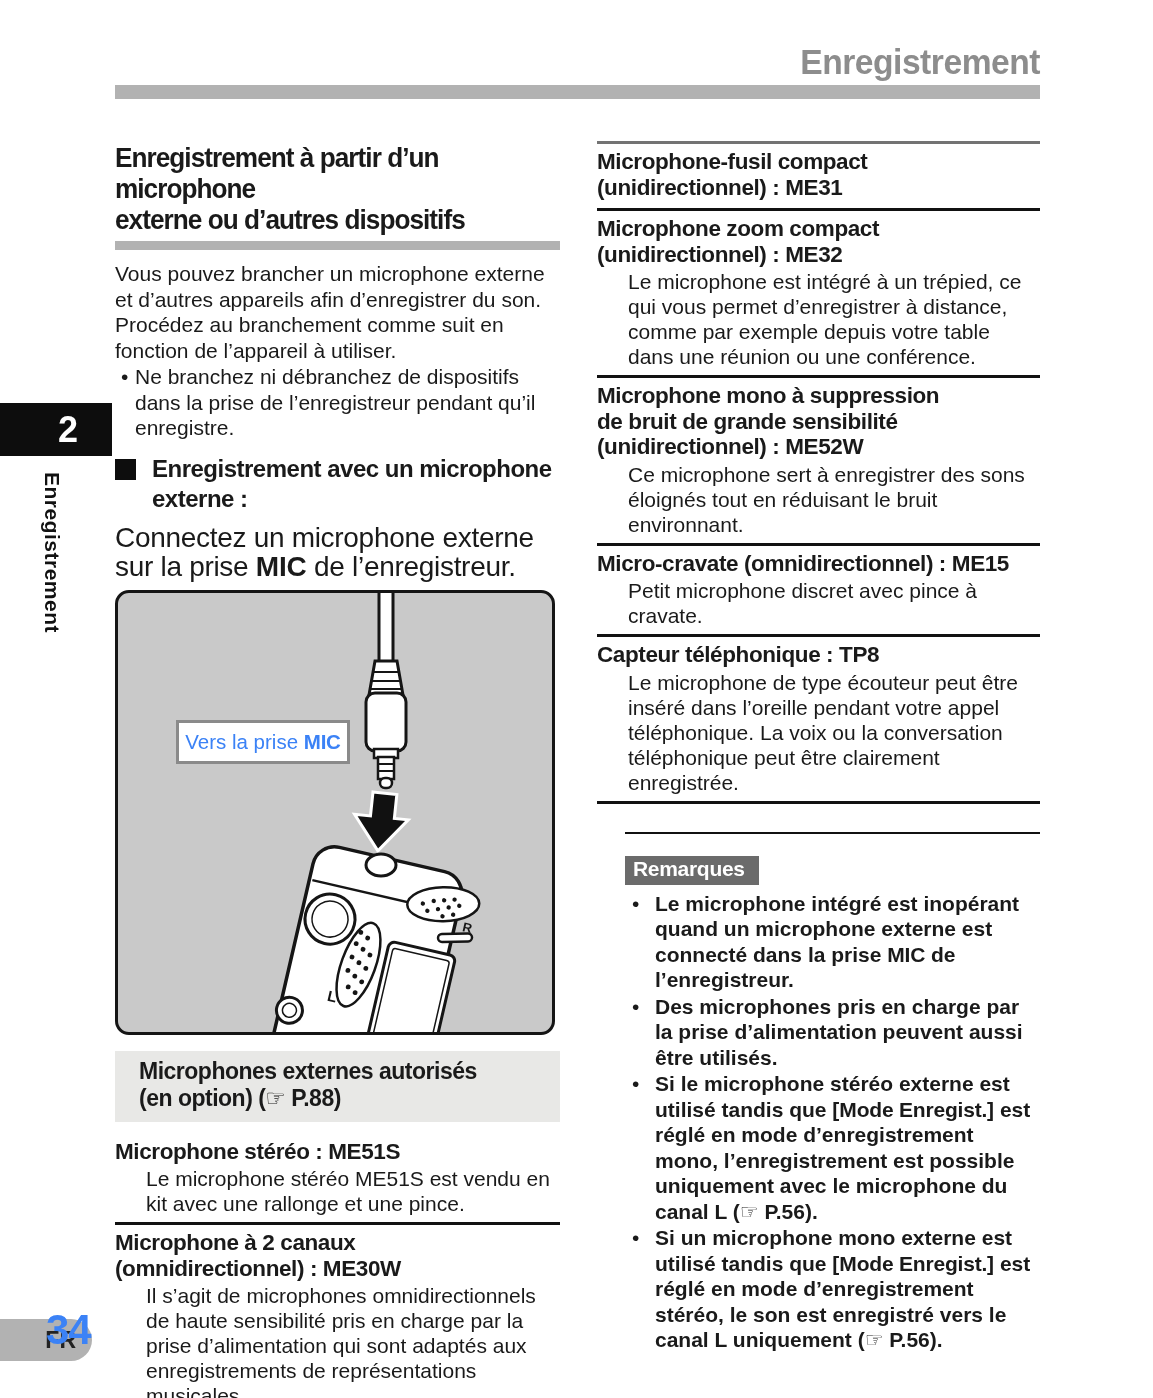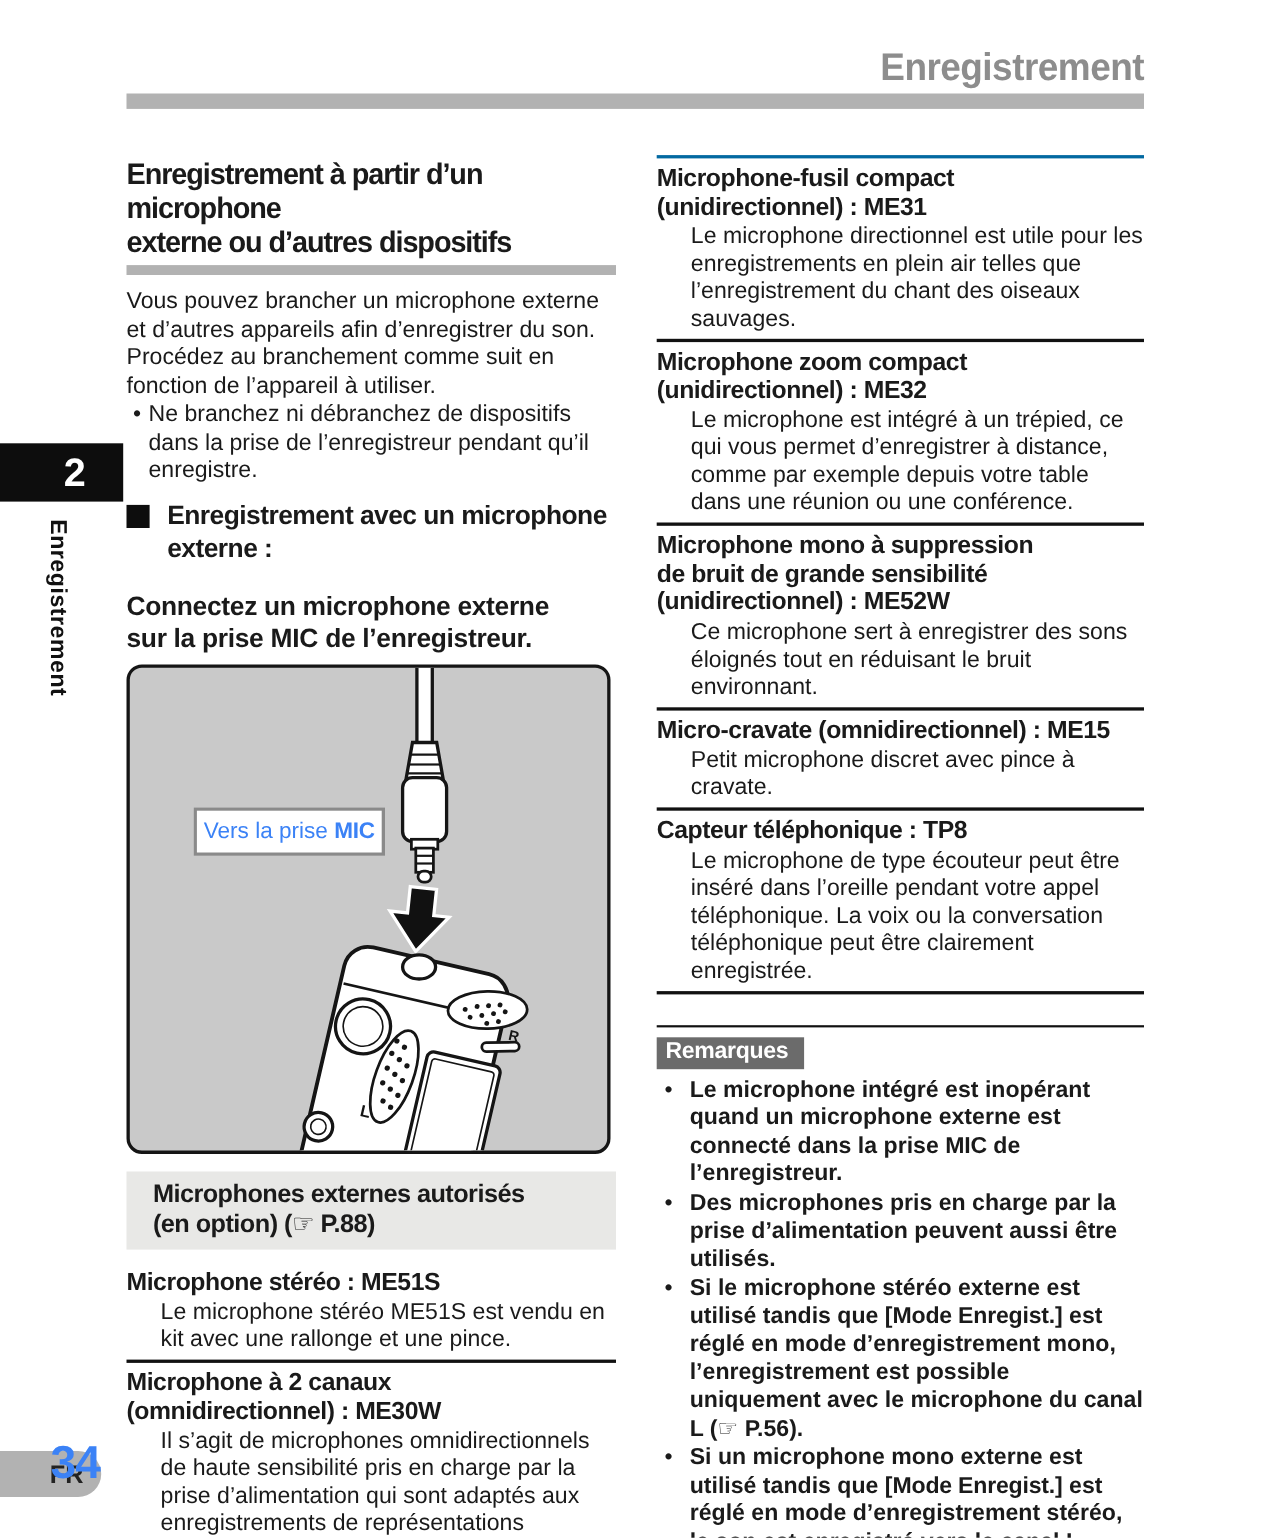--- a/index.html
+++ b/index.html
@@ -50,49 +50,49 @@
   .intro{margin-top:11px;}
   .bullet{display:flex;margin-top:1px;}
   .bullet .dot{width:20px;padding-left:6px;box-sizing:border-box;flex:none;}
   .bullet .txt{flex:1;}
   .sq-heading{display:flex;margin-top:13px;}
   .sq-heading .sq{flex:none;width:21px;height:21px;background:#0d0d0d;margin-top:5px;}
   .sq-heading .txt{
     margin-left:16px;font-weight:bold;font-size:24px;line-height:30px;letter-spacing:-0.5px;
   }
   .instruction{
-    margin-top:23px;font-weight:bold;font-size:24px;line-height:29px;letter-spacing:-0.3px;
+    margin-top:9px;font-weight:normal;font-size:28px;line-height:29px;letter-spacing:-0.3px;
   }
   
   .figure{
     position:relative;margin-top:9px;width:434px;height:439px;background:#c9c9c9;
     border:3px solid #151515;border-radius:14px;overflow:hidden;
   }
   .figure svg{position:absolute;top:0;left:0;}
   .figure-label{
     position:absolute;top:127px;left:58px;width:168px;height:38px;background:#fff;
     border:3px solid #8a8a8a;display:flex;align-items:center;justify-content:center;
     font-size:20.5px;color:#3b82f6;white-space:pre;
   }
   
   .options-box{
     margin-top:16px;background:#e8e8e6;padding:7px 10px 9px 24px;
     font-weight:bold;font-size:23px;line-height:27.5px;letter-spacing:-0.5px;
   }
   
-  .ruled{border-top:3px solid #0369a1;}
+  .ruled{border-top:3px solid #737373;}
   .section{border-bottom:3px solid #111;padding:3px 0 6px 0;}
   .section .sec-title{
     font-weight:bold;font-size:22.5px;line-height:25.5px;letter-spacing:-0.4px;margin:2px 0 2px 0;
   }
   .section .sec-body{margin-left:31px;font-size:21px;line-height:25px;}
   .left-sections{margin-top:12px;}
   .left-sections .section:first-child{border-top:none;}
   
-  .remarks{margin-top:28px;border-top:2px solid #111;padding-top:9px;}
+  .remarks{margin-top:28px;border-top:2px solid #111;padding-top:22px;margin-left:28px;}
   .notes-label{
     display:inline-block;background:#6b6b6b;color:#fff;font-weight:bold;font-size:21px;
     padding:1px 14px 4px 8px;letter-spacing:-0.3px;
   }
   .notes{margin-top:6px;}
   .note{display:flex;font-size:21px;line-height:25.5px;margin-top:1px;}
   .note .dot{width:30px;padding-left:7px;box-sizing:border-box;flex:none;}
   .note .txt{flex:1;font-weight:bold;}
   b{letter-spacing:-0.2px;text-align:center;}
 </style>
@@ -223,21 +223,20 @@
       <div class="sec-body">Il s’agit de microphones omnidirectionnels de haute sensibilité pris en charge par la prise d’alimentation qui sont adaptés aux enregistrements de représentations musicales.</div>
     </div>
   </div>
 </div>
 
 <div class="col-right">
   <div class="ruled">
     <div class="section">
       <div class="sec-title pre">Microphone-fusil compact
 (unidirectionnel) : ME31</div>
-      <div class="sec-body">Le microphone directionnel est utile pour les enregistrements en plein air telles que l’enregistrement du chant des oiseaux sauvages.</div>
     </div>
     <div class="section">
       <div class="sec-title pre">Microphone zoom compact
 (unidirectionnel) : ME32</div>
       <div class="sec-body">Le microphone est intégré à un trépied, ce qui vous permet d’enregistrer à distance, comme par exemple depuis votre table dans une réunion ou une conférence.</div>
     </div>
     <div class="section">
       <div class="sec-title pre">Microphone mono à suppression
 de bruit de grande sensibilité
 (unidirectionnel) : ME52W</div>

